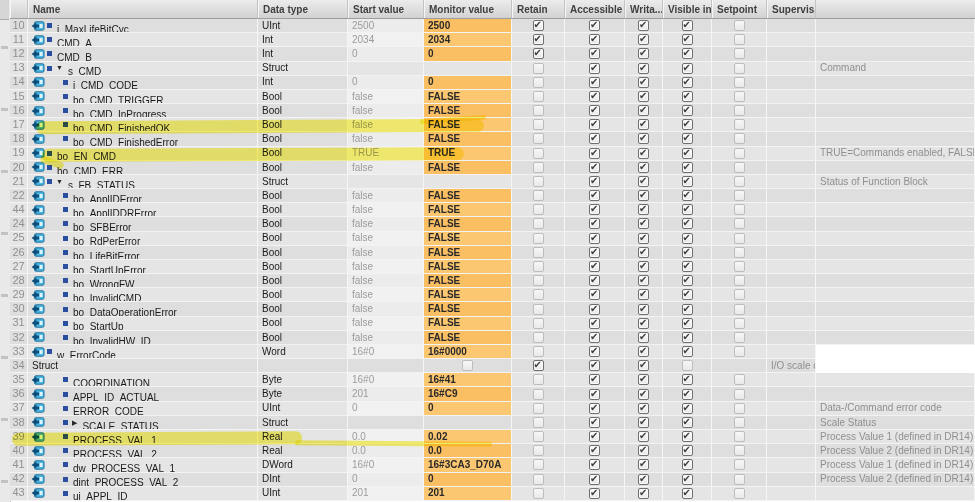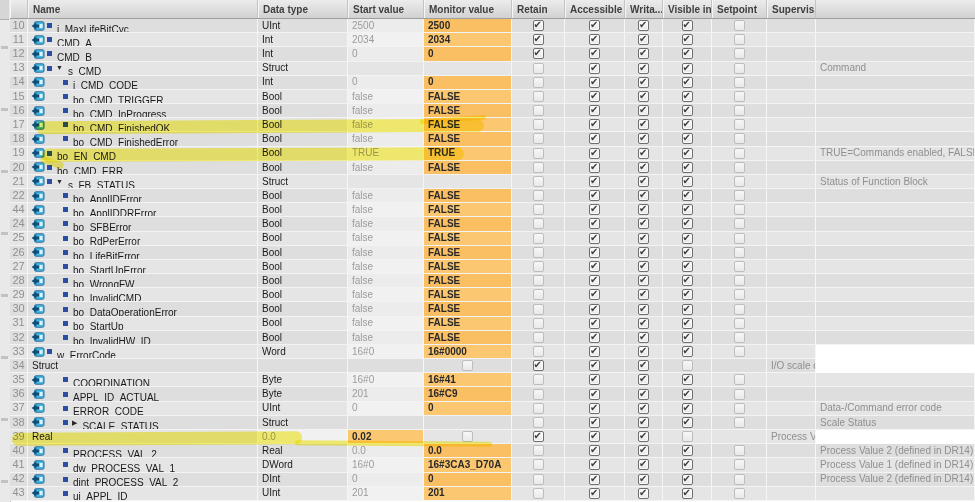--- a/index.html
+++ b/index.html
@@ -1172,20 +1172,29 @@
             </div>
           </div>
           <div class="cell g cbcell">
             <div class="cb pale"></div>
           </div>
           <div class="cell g"></div>
           <div class="cell g txt cmt">Scale Status</div>
         </div>
         <div class="trow odd">
           <div class="cell g rownum">39</div>
+          <div class="cell g namecell">
+            <svg class="tagicon" width="14" height="10" viewBox="0 0 14 10">
+              <rect x="3.5" y="0.8" width="9.5" height="8.4" rx="1.4" fill="#4db9e2" stroke="#1f6f9c" stroke-width="1"></rect>
+              <rect x="8.6" y="3" width="3" height="4" fill="#dff3fa"></rect>
+              <path d="M0.6 5 L5.4 1.4 L5.4 3.4 L8 3.4 L8 6.6 L5.4 6.6 L5.4 8.6 Z" fill="#0d4f7a"></path>
+            </svg>
+            <span class="sq lvl1"></span>
+            <span class="nm">PROCESS_VAL_1</span>
+          </div>
           <div class="cell g txt">Real</div>
           <div class="cell txt startv lt">0.0</div>
           <div class="cell txt monv or">0.02</div>
           <div class="cell g cbcell">
             <div class="cb pale"></div>
           </div>
           <div class="cell g cbcell">
             <div class="cb checked">
               <span class="mark">✔</span>
             </div>

